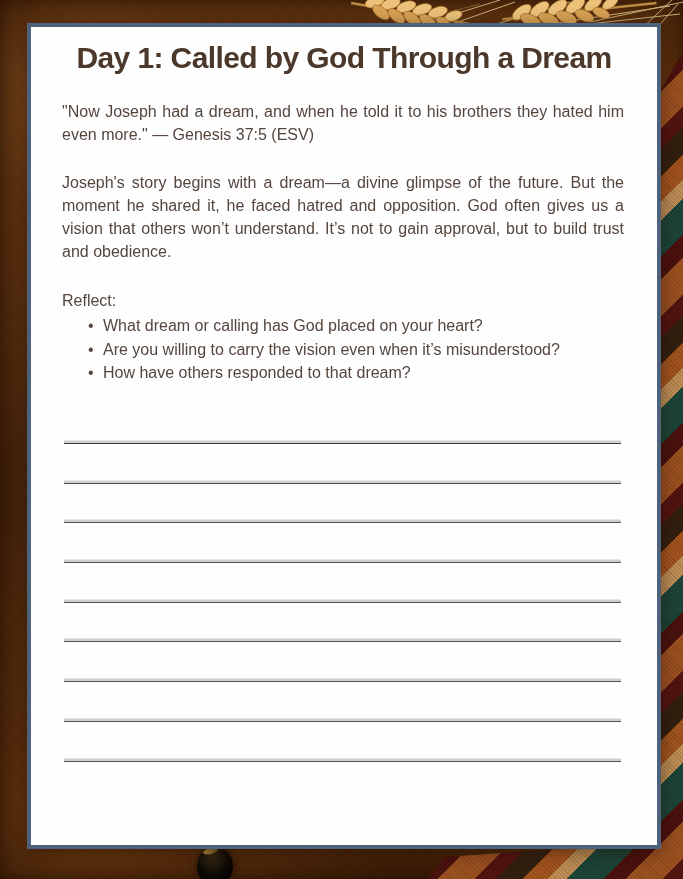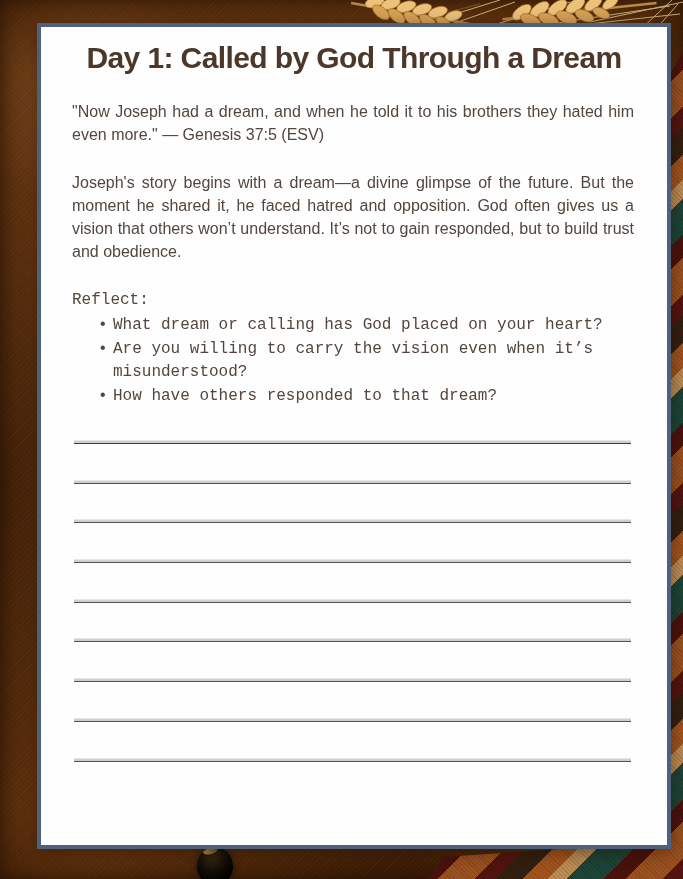--- a/index.html
+++ b/index.html
@@ -43,35 +43,35 @@
   
   .knob{position:absolute;left:197px;top:847px;width:36px;height:38px;
     border-radius:50% 50% 48% 48%;
     background:radial-gradient(circle at 42% 28%, #2c2210 0 10%, #100b05 45%, #000 75%);
     box-shadow:0 0 8px rgba(0,0,0,.55);}
   .knob::before{content:"";position:absolute;left:6px;top:1px;width:15px;height:6px;
     border-radius:50%;background:linear-gradient(90deg,#c59a45,#7a5a1d);
     transform:rotate(-14deg);opacity:.9;}
 
   
-  .card{position:absolute;left:37px;top:23px;width:634px;height:826px;
+  .card{position:absolute;left:27px;top:23px;width:634px;height:826px;
     box-sizing:border-box;border:4px solid var(--card-border,#4e627b);
     background:#fefefe;box-shadow:0 3px 16px rgba(25,10,0,.45);}
 
   .title{margin:10px 0 0;line-height:42px;text-align:center;
     font-size:30px;font-weight:bold;letter-spacing:-0.6px;
     color:var(--title-text,#4c382a);}
 
   .text-block{position:absolute;left:31px;top:73px;width:562px;
     font-size:16px;line-height:23px;color:var(--body-text,#54463e);
     text-align:justify;}
   .quote{margin:0 0 25px 0;}
   .para{margin:0 0 26px 0;}
-  .reflect-label{margin:0;text-align:left;font-family:Liberation Mono, monospace;}
-  .reflect-list{margin:2px 0 0 0;padding:0;list-style:none;font-family:Liberation Mono, monospace;}
+  .reflect-label{margin:0;text-align:left;}
+  .reflect-list{margin:2px 0 0 0;padding:0;list-style:none;}
   .reflect-list li{position:relative;padding-left:41px;line-height:23.5px;text-align:left;}
   .reflect-list li::before{content:"\2022";position:absolute;left:26px;top:0;
     color:var(--body-text,#54463e);}
 
   
   .lines{position:absolute;left:33px;top:416px;width:557px;}
   .rule{height:38.7px;border-top:1.7px solid var(--rule-line,#515151);
     box-shadow:0 -2.5px 0 rgba(120,120,120,.35);}
   .rule:first-child{border-top-color:#3c3c3c;}
 </style>
@@ -139,21 +139,21 @@
     </g>
   </svg>
 
   <div class="knob"></div>
 
   <div class="card">
     <h1 class="title">Day 1: Called by God Through a Dream</h1>
 
     <div class="text-block">
       <p class="quote">"Now Joseph had a dream, and when he told it to his brothers they hated him even more." — Genesis 37:5 (ESV)</p>
-      <p class="para">Joseph's story begins with a dream—a divine glimpse of the future. But the moment he shared it, he faced hatred and opposition. God often gives us a vision that others won’t understand. It’s not to gain responded, but to build trust and obedience.</p>
+      <p class="para">Joseph's story begins with a dream—a divine glimpse of the future. But the moment he shared it, he faced hatred and opposition. God often gives us a vision that others won’t understand. It’s not to gain approval, but to build trust and obedience.</p>
       <p class="reflect-label">Reflect:</p>
       <ul class="reflect-list">
         <li>What dream or calling has God placed on your heart?</li>
         <li>Are you willing to carry the vision even when it’s misunderstood?</li>
         <li>How have others responded to that dream?</li>
       </ul>
     </div>
 
     <div class="lines">
         <div class="rule"></div>

